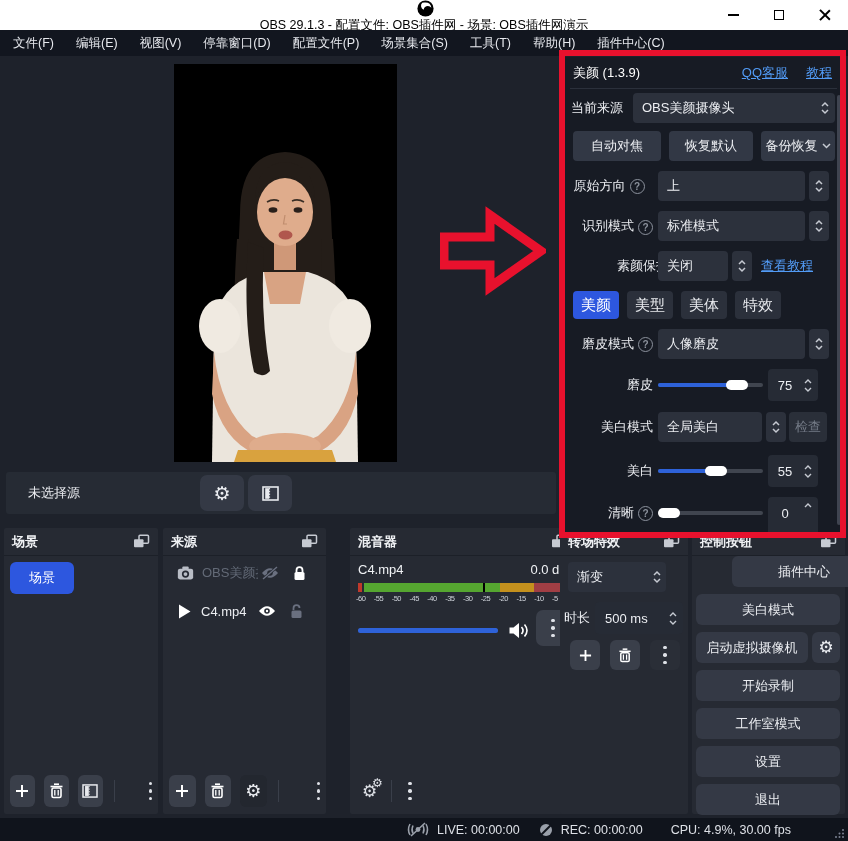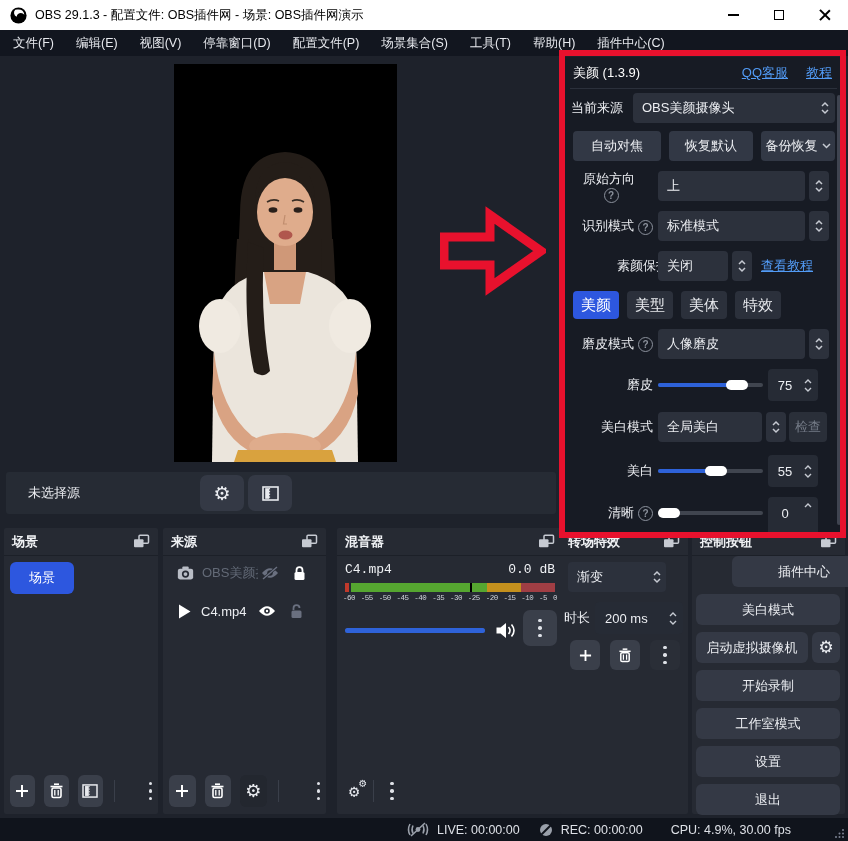--- a/index.html
+++ b/index.html
@@ -1,21 +1,21 @@
 <!DOCTYPE html>
 <html><head>
 <meta charset="utf-8">
 <style>
   * { margin:0; padding:0; box-sizing:border-box; }
   html,body { background:#0d1016; }
   body { font-family:"Liberation Sans","DejaVu Sans",sans-serif; }
   .window { position:relative; width:848px; height:841px; background:#1e222b; overflow:hidden; }
 
   
-  .titlebar { position:absolute; left:0; top:0; width:848px; height:30px; background:#ffffff; display:flex; align-items:center; }
+  .titlebar { position:absolute; left:0; top:0; width:848px; height:30px; background:#ffffff; display:flex; align-items:center;flex-direction:column; }
   .titlebar .logo { margin:0 8px 0 10px; display:flex; }
   .titlebar .title { font-size:12.5px; color:#000; }
   .win-controls { position:absolute; right:0; top:0; height:30px; display:flex; }
   .win-btn { width:46px; height:30px; display:flex; align-items:center; justify-content:center; }
   .glyph-min { width:11px; height:1.5px; background:#000; }
   .glyph-max { width:10px; height:10px; border:1.2px solid #000; }
   .glyph-close { position:relative; width:12px; height:12px; }
   .glyph-close:before,.glyph-close:after { content:""; position:absolute; left:5px; top:-1px; width:1.5px; height:14px; background:#000; }
   .glyph-close:before { transform:rotate(45deg); } .glyph-close:after { transform:rotate(-45deg); }
 
@@ -294,21 +294,21 @@
         </div>
         <div class="tool-sep"></div>
         <span class="vdots" style="margin-left:30px;">
             <i></i>
             <i></i>
             <i></i>
           </span>
       </div>
     </div>
 
-    <div class="dock" style="left:337px;width:226px;font-family:Liberation Mono, monospace;">
+    <div class="dock" style="left:350px;width:226px;">
       <div class="dock-header">
         <span class="dock-title">混音器</span>
         <svg width="17" height="15" viewBox="0 0 17 15">
             <rect x="6" y="1.2" width="9.5" height="8" rx="1" fill="none" stroke="#c6cad2" stroke-width="1.5"></rect>
             <rect x="1" y="5.2" width="9.5" height="8" rx="1" fill="#c6cad2"></rect>
           </svg>
       </div>
       <div class="mix-name-row">
         <span>C4.mp4</span>
         <span>0.0 dB</span>
@@ -380,21 +380,21 @@
           <span class="txt">渐变</span>
           <svg class="chev" style="margin-right:5px;" width="8" height="14" viewBox="0 0 8 14">
               <path d="M1 5 L4 2 L7 5" stroke="#c6cad2" stroke-width="1.5" fill="none"></path>
               <path d="M1 9 L4 12 L7 9" stroke="#c6cad2" stroke-width="1.5" fill="none"></path>
             </svg>
         </div>
       </div>
       <div style="position:absolute;left:4px;top:74px;display:flex;align-items:center;">
         <span class="p-label">时长</span>
         <div class="spinbox" style="width:88px;height:32px;margin-left:5px;padding-left:10px;">
-          <span>200 ms</span>
+          <span>500 ms</span>
           <span class="spin-arrows">
             <svg width="8" height="5" viewBox="0 0 8 5">
                 <path d="M1 4 L4 1 L7 4" stroke="#c6cad2" stroke-width="1.4" fill="none"></path>
               </svg>
             <svg width="8" height="5" viewBox="0 0 8 5">
                 <path d="M1 1 L4 4 L7 1" stroke="#c6cad2" stroke-width="1.4" fill="none"></path>
               </svg>
           </span>
         </div>
       </div>
@@ -465,21 +465,21 @@
         <div class="combo" style="position:absolute;left:68px;width:202px;">
           <span class="txt">OBS美颜摄像头</span>
           <svg class="chev" style="margin-right:6px;" width="8" height="14" viewBox="0 0 8 14">
               <path d="M1 5 L4 2 L7 5" stroke="#c6cad2" stroke-width="1.5" fill="none"></path>
               <path d="M1 9 L4 12 L7 9" stroke="#c6cad2" stroke-width="1.5" fill="none"></path>
             </svg>
         </div>
       </div>
 
       <div class="prow" style="top:114px;">
-        <div style="position:absolute;left:0;width:88px;display:flex;justify-content:center;align-items:center;flex-direction:column;">
+        <div style="position:absolute;left:0;width:88px;display:flex;justify-content:center;align-items:center;">
           <span class="p-label">原始方向</span>
           <span class="qmark">?</span>
         </div>
         <div class="combo" style="position:absolute;left:93px;width:147px;">
           <span class="txt">上</span>
         </div>
         <div class="spinseg" style="position:absolute;left:242px;">
           <svg width="8" height="14" viewBox="0 0 8 14">
               <path d="M1 5 L4 2 L7 5" stroke="#c6cad2" stroke-width="1.5" fill="none"></path>
               <path d="M1 9 L4 12 L7 9" stroke="#c6cad2" stroke-width="1.5" fill="none"></path>

